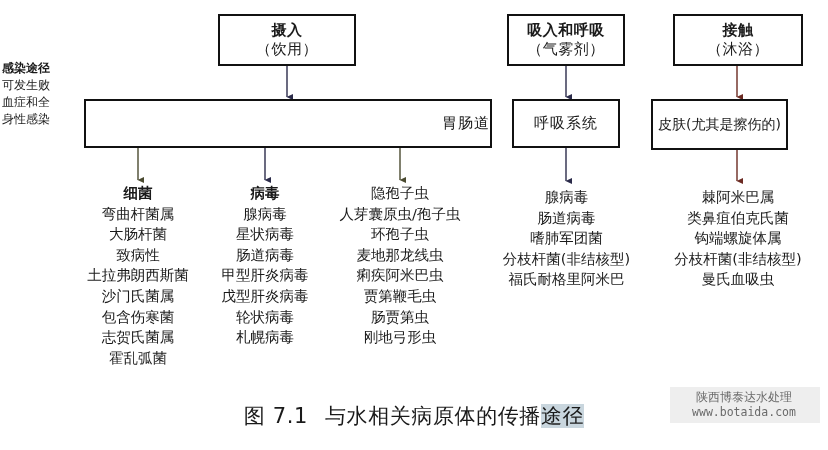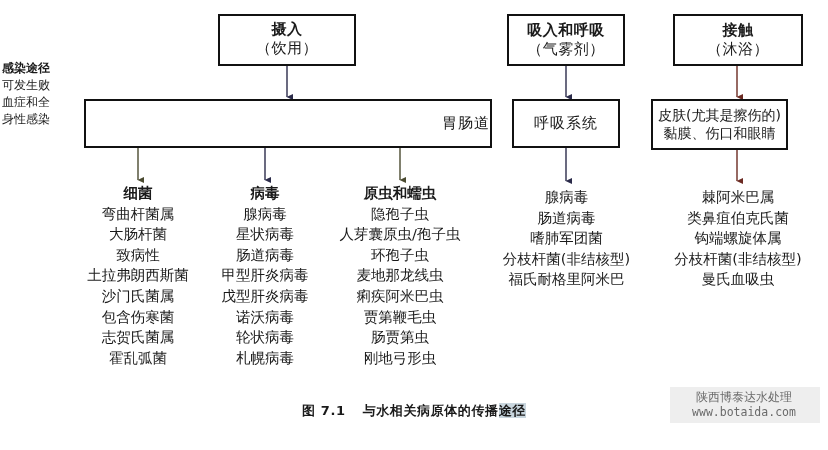--- a/index.html
+++ b/index.html
@@ -91,22 +91,22 @@
     white-space: nowrap;
   }
 
   
   .caption {
     position: absolute;
     left: 0;
     top: 402px;
     width: 828px;
     text-align: center;
-    font-size: 13px;
-    font-weight: bold;
+    font-size: 21px;
+    font-weight: normal;
     letter-spacing: 0.6px;
   }
   .caption .num { }
   .caption .gap { display: inline-block; width: 17px; }
   .caption .hl { background: #c9d6de; }
 
   
   .watermark {
     position: absolute;
     left: 670px;
@@ -155,21 +155,21 @@
     <line x1="737" y1="150" x2="737" y2="181" stroke="#6b2a22" stroke-width="1.4" marker-end="url(#ah-red)"></line>
   </svg>
 
   <div class="leftlabel">
     <span class="hd">感染途径</span>
     <span class="bd">可发生败</span>
     <span class="bd">血症和全</span>
     <span class="bd">身性感染</span>
   </div>
 
-  <div class="box" style="left:218px; top:14px; width:138px; height:52px;font-family:Liberation Mono, monospace;">
+  <div class="box" style="left:218px; top:14px; width:138px; height:52px;">
     <span class="ttl">摄入</span>
     <span class="sub">（饮用）</span>
   </div>
 
   <div class="box" style="left:507px; top:14px; width:118px; height:52px;">
     <span class="ttl">吸入和呼吸</span>
     <span class="sub">（气雾剂）</span>
   </div>
 
   <div class="box" style="left:673px; top:14px; width:130px; height:52px;">
@@ -180,21 +180,20 @@
   <div class="box" style="left:84px; top:99px; width:408px; height:49px;align-items:flex-end;">
     <span class="plain">胃肠道</span>
   </div>
 
   <div class="box" style="left:512px; top:99px; width:108px; height:49px;">
     <span class="plain">呼吸系统</span>
   </div>
 
   <div class="box" style="left:651px; top:99px; width:137px; height:51px; font-size:14px;">
     <span class="plain" style="letter-spacing:0px;">皮肤(尤其是擦伤的)</span>
-    <span class="plain" style="letter-spacing:0px;">黏膜、伤口和眼睛</span>
   </div>
 
   <div class="col" style="left:70px; top:183px; width:136px;">
     <span class="head">细菌</span>
     <span class="item">弯曲杆菌属</span>
     <span class="item">大肠杆菌</span>
     <span class="item">致病性</span>
     <span class="item">土拉弗朗西斯菌</span>
     <span class="item">沙门氏菌属</span>
     <span class="item">包含伤寒菌</span>
@@ -202,27 +201,25 @@
     <span class="item">霍乱弧菌</span>
   </div>
 
   <div class="col" style="left:200px; top:183px; width:130px;">
     <span class="head">病毒</span>
     <span class="item">腺病毒</span>
     <span class="item">星状病毒</span>
     <span class="item">肠道病毒</span>
     <span class="item">甲型肝炎病毒</span>
     <span class="item">戊型肝炎病毒</span>
-    <span class="item">诺沃病毒</span>
     <span class="item">轮状病毒</span>
     <span class="item">札幌病毒</span>
   </div>
 
   <div class="col" style="left:320px; top:183px; width:160px;">
-    <span class="head">原虫和蠕虫</span>
     <span class="item">隐孢子虫</span>
     <span class="item">人芽囊原虫/孢子虫</span>
     <span class="item">环孢子虫</span>
     <span class="item">麦地那龙线虫</span>
     <span class="item">痢疾阿米巴虫</span>
     <span class="item">贾第鞭毛虫</span>
     <span class="item">肠贾第虫</span>
     <span class="item">刚地弓形虫</span>
   </div>
 

